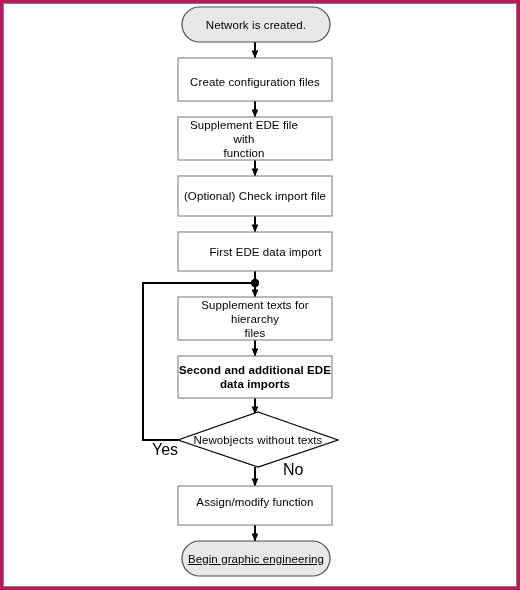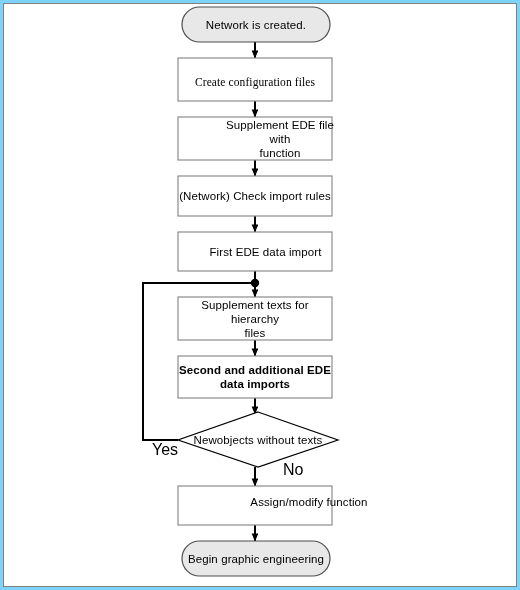--- a/index.html
+++ b/index.html
@@ -11,21 +11,21 @@
   body {
     width: 520px;
     height: 590px;
     font-family: "Liberation Sans", sans-serif;
     overflow: hidden;
   }
   #page {
     position: relative;
     width: 520px;
     height: 590px;
-    background: #7dd3fc;
+    background: #be185d;
     box-sizing: border-box;
   }
   
   #frame {
     position: absolute;
     left: 3px;
     top: 3px;
     width: 514px;
     height: 584px;
     border: 1px solid #808080;
@@ -107,28 +107,28 @@
       <rect x="178" y="356" width="154" height="42" fill="#ffffff" stroke="#8c8c8c" stroke-width="1.2"></rect>
 
       <polygon points="258,412 338,440 258,467 178,440" fill="#ffffff" stroke="#000000" stroke-width="1.2"></polygon>
       <rect x="178" y="486" width="154" height="39" fill="#ffffff" stroke="#8c8c8c" stroke-width="1.2"></rect>
 
       <rect x="182" y="541" width="148" height="35" rx="17.5" ry="17.5" fill="#e8e8e8" stroke="#4d4d4d" stroke-width="1.2"></rect>
     </svg>
   </div>
 
   <div class="node-label" style="left:182px; top:7px;  width:148px; height:35px;">Network is created.</div>
-  <div class="node-label" style="left:178px; top:58px; width:154px; height:47px;font-family:Liberation Serif, serif;">Create configuration files</div>
-  <div class="node-label" style="left:178px; top:117px; width:132px; height:43px;margin-left:36px;">Supplement EDE  file with
+  <div class="node-label" style="left:178px; top:58px; width:154px; height:47px;">Create configuration files</div>
+  <div class="node-label" style="left:178px; top:117px; width:132px; height:43px;">Supplement EDE  file with
 function</div>
-  <div class="node-label" style="left:178px; top:176px; width:154px; height:40px;">(Network) Check import rules</div>
+  <div class="node-label" style="left:178px; top:176px; width:154px; height:40px;">(Optional) Check import file</div>
   <div class="node-label" style="left:178px; top:232px; width:175px; height:39px;">First EDE data import</div>
   <div class="node-label" style="left:178px; top:297px; width:154px; height:43px;border-radius:8px;">Supplement texts for hierarchy
 files</div>
   <div class="node-label" style="left:178px; top:356px; width:154px; height:42px;font-weight:bold;">Second and additional EDE
 data imports</div>
   <div class="node-label" style="left:168px; top:428px; width:180px; height:24px;">Newobjects without texts</div>
-  <div class="node-label" style="left:184px; top:486px; width:154px; height:32px;padding-left:48px;">Assign/modify function</div>
-  <div class="node-label" style="left:182px; top:541px; width:148px; height:35px;">Begin graphic engineering</div>
+  <div class="node-label" style="left:178px; top:486px; width:154px; height:32px;">Assign/modify function</div>
+  <div class="node-label" style="left:182px; top:541px; width:148px; height:35px;text-decoration:underline;">Begin graphic engineering</div>
 
   <div class="edge-label" style="left:152px; top:443px;">Yes</div>
   <div class="edge-label" style="left:268px; top:463px;margin-left:15px;">No</div>
 </div>
 
 </body></html>

